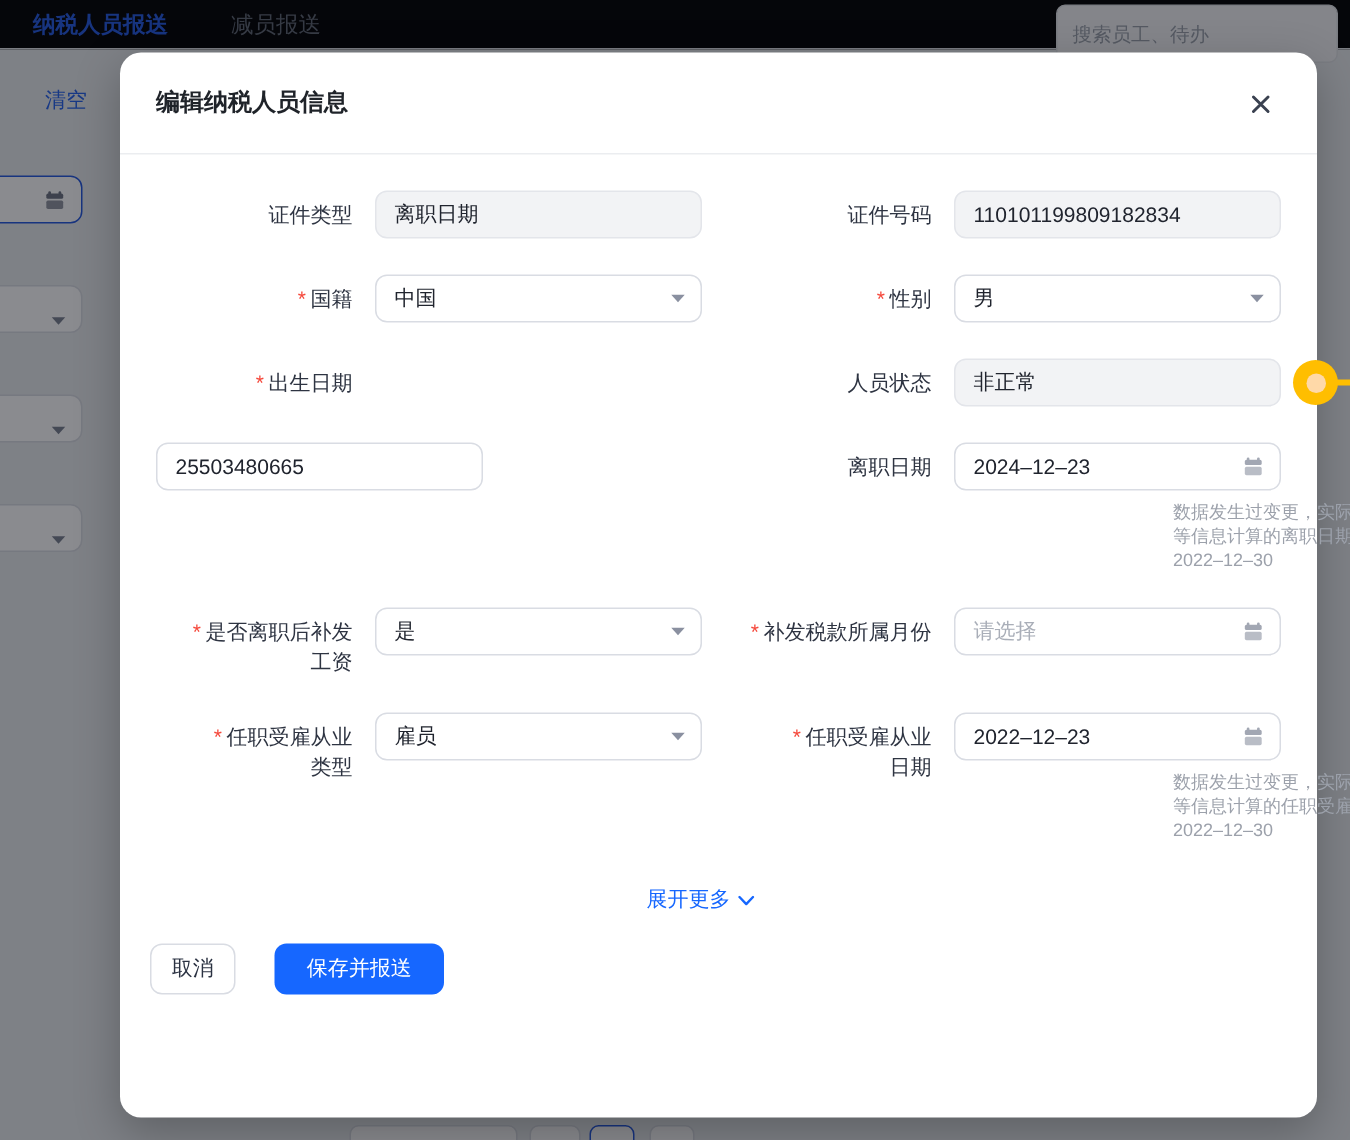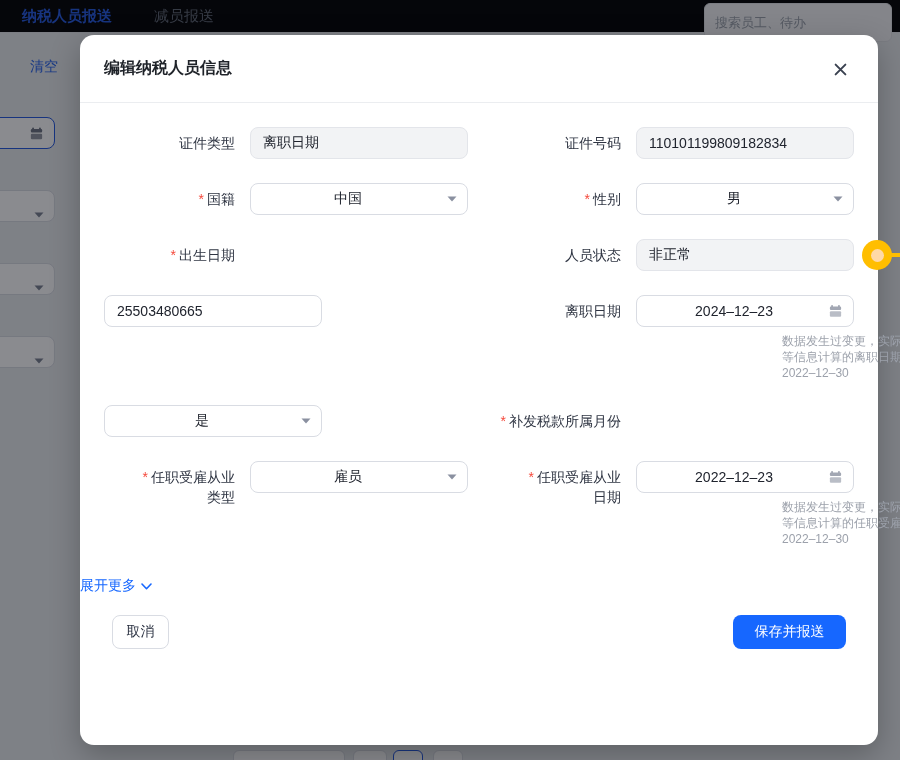--- a/index.html
+++ b/index.html
@@ -32,29 +32,29 @@
   .modal-header{height:68px;display:flex;align-items:center;padding:0 24px;border-bottom:1px solid #EBEDF0;position:relative;}
   .modal-title{font-size:16px;font-weight:700;color:#1F2329;}
   .modal-close{position:absolute;right:30px;top:26px;width:16px;height:16px;cursor:pointer;display:flex;align-items:center;justify-content:center;}
   .modal-body{padding:24px 24px 0;}
   .frow{display:flex;justify-content:space-between;margin-bottom:24px;}
   .cell{display:flex;width:364px;}
   .flabel{flex:0 0 131px;margin-right:15px;text-align:right;font-size:14px;color:#2E3442;line-height:20px;padding-top:6px;white-space:pre-line;}
   .req{color:var(--required);margin-right:3px;}
   .fcontrol{width:218px;}
   .ctl{position:relative;width:218px;height:32px;border:1px solid #D9DCE3;border-radius:8px;background:#FFFFFF;display:flex;align-items:center;padding:0 12px;font-size:14px;color:#20242E;}
-  .ctl.with-icon{padding-right:34px;text-align:center;}
+  .ctl.with-icon{padding-right:34px;}
   .ctl.disabled{background:#F2F3F5;border-color:#E3E5EA;}
   .ctl .val{flex:1;white-space:nowrap;overflow:hidden;}
   .ctl .val.placeholder{color:#A9AEB8;}
   .ctl .icon{position:absolute;right:10px;top:50%;transform:translateY(-50%);display:flex;}
   .helper{margin:6px 0 0 146px;width:218px;font-size:12px;line-height:16px;color:#9CA1AB;white-space:pre-line;}
-  .expand-row{display:flex;justify-content:flex-start;align-items:center;margin-top:30px;padding-right:24px;}
+  .expand-row{display:flex;justify-content:center;align-items:center;margin-top:30px;padding-right:24px;}
   .expand-link{font-size:14px;color:var(--primary);display:flex;align-items:center;gap:5px;cursor:pointer;}
-  .modal-footer{display:flex;justify-content:space-between;gap:16px;padding:20px 32px 24px;}
+  .modal-footer{display:flex;justify-content:flex-start;gap:26px;padding:20px 20px 24px;}
   .btn{height:34px;border-radius:8px;font-size:14px;display:flex;align-items:center;justify-content:center;cursor:pointer;font-family:inherit;}
   .btn-cancel{width:57px;background:#FFFFFF;border:1px solid #D9DCE3;color:#2B3242;}
   .btn-primary{width:113px;background:var(--primary);border:none;color:#FFFFFF;}
 
   
   .marker{position:absolute;z-index:20;}
   .marker-line{position:absolute;left:877px;top:253px;width:23px;height:4px;background:var(--marker-outer);}
   .marker-dot{position:absolute;left:862px;top:240px;width:30px;height:30px;border-radius:50%;background:var(--marker-outer);display:flex;align-items:center;justify-content:center;}
   .marker-dot-inner{width:13px;height:13px;border-radius:50%;background:var(--marker-inner);}
 </style>
@@ -209,66 +209,81 @@
             </div>
           <div class="helper">数据发生过变更，实际系统依据员工合同
 等信息计算的离职日期应为：
 2022–12–30</div>
         </div>
       </div>
     </div>
 
     <div class="frow">
       <div class="cell">
+        <div class="flabel"><span class="req">*</span><span>是否离职后补发
+工资</span></div>
         <div class="fcontrol">
             <div class="ctl with-icon">
               <span class="val">是</span>
               <span class="icon">
                 <svg width="10" height="6" viewBox="0 0 10 6">
                   <path d="M0.5 0.5 L5 5.5 L9.5 0.5 Z" fill="#8A90A0"></path>
                 </svg>
               </span>
             </div>
           </div>
       </div>
       <div class="cell">
         <div class="flabel"><span class="req">*</span><span>补发税款所属月份</span></div>
-      </div>
-    </div>
-
-    <div class="frow" style="margin-bottom:12px;">
-      <div class="cell">
-        <div class="flabel"><span class="req">*</span><span>任职受雇从业
-类型</span></div>
-        <div class="fcontrol">
-            <div class="ctl with-icon">
-              <span class="val">雇员</span>
-              <span class="icon">
-                <svg width="10" height="6" viewBox="0 0 10 6">
-                  <path d="M0.5 0.5 L5 5.5 L9.5 0.5 Z" fill="#8A90A0"></path>
-                </svg>
-              </span>
-            </div>
-          </div>
-      </div>
-      <div class="cell">
-        <div class="flabel"><span class="req">*</span><span>任职受雇从业
-日期</span></div>
-        <div class="fcontrol">
-          <div class="ctl with-icon">
-              <span class="val">2022–12–23</span>
+        <div class="fcontrol">
+            <div class="ctl with-icon">
+              <span class="val placeholder">请选择</span>
               <span class="icon">
                 <svg width="15" height="15" viewBox="0 0 16 16" fill="#A2A7B3">
                   <rect x="3.4" y="1.6" width="1.9" height="3.4" rx="0.9"></rect>
                   <rect x="10.7" y="1.6" width="1.9" height="3.4" rx="0.9"></rect>
                   <rect x="2" y="3.2" width="12" height="3.8" rx="1.2"></rect>
                   <rect x="2" y="8.2" width="12" height="6" rx="1.2" opacity="0.75"></rect>
                 </svg>
               </span>
             </div>
+          </div>
+      </div>
+    </div>
+
+    <div class="frow" style="margin-bottom:12px;">
+      <div class="cell">
+        <div class="flabel"><span class="req">*</span><span>任职受雇从业
+类型</span></div>
+        <div class="fcontrol">
+            <div class="ctl with-icon">
+              <span class="val">雇员</span>
+              <span class="icon">
+                <svg width="10" height="6" viewBox="0 0 10 6">
+                  <path d="M0.5 0.5 L5 5.5 L9.5 0.5 Z" fill="#8A90A0"></path>
+                </svg>
+              </span>
+            </div>
+          </div>
+      </div>
+      <div class="cell">
+        <div class="flabel"><span class="req">*</span><span>任职受雇从业
+日期</span></div>
+        <div class="fcontrol">
+          <div class="ctl with-icon">
+              <span class="val">2022–12–23</span>
+              <span class="icon">
+                <svg width="15" height="15" viewBox="0 0 16 16" fill="#A2A7B3">
+                  <rect x="3.4" y="1.6" width="1.9" height="3.4" rx="0.9"></rect>
+                  <rect x="10.7" y="1.6" width="1.9" height="3.4" rx="0.9"></rect>
+                  <rect x="2" y="3.2" width="12" height="3.8" rx="1.2"></rect>
+                  <rect x="2" y="8.2" width="12" height="6" rx="1.2" opacity="0.75"></rect>
+                </svg>
+              </span>
+            </div>
           <div class="helper">数据发生过变更，实际系统依据员工合同
 等信息计算的任职受雇从业日期应为：
 2022–12–30</div>
         </div>
       </div>
     </div>
 
   </div>
 
   <div class="expand-row">

